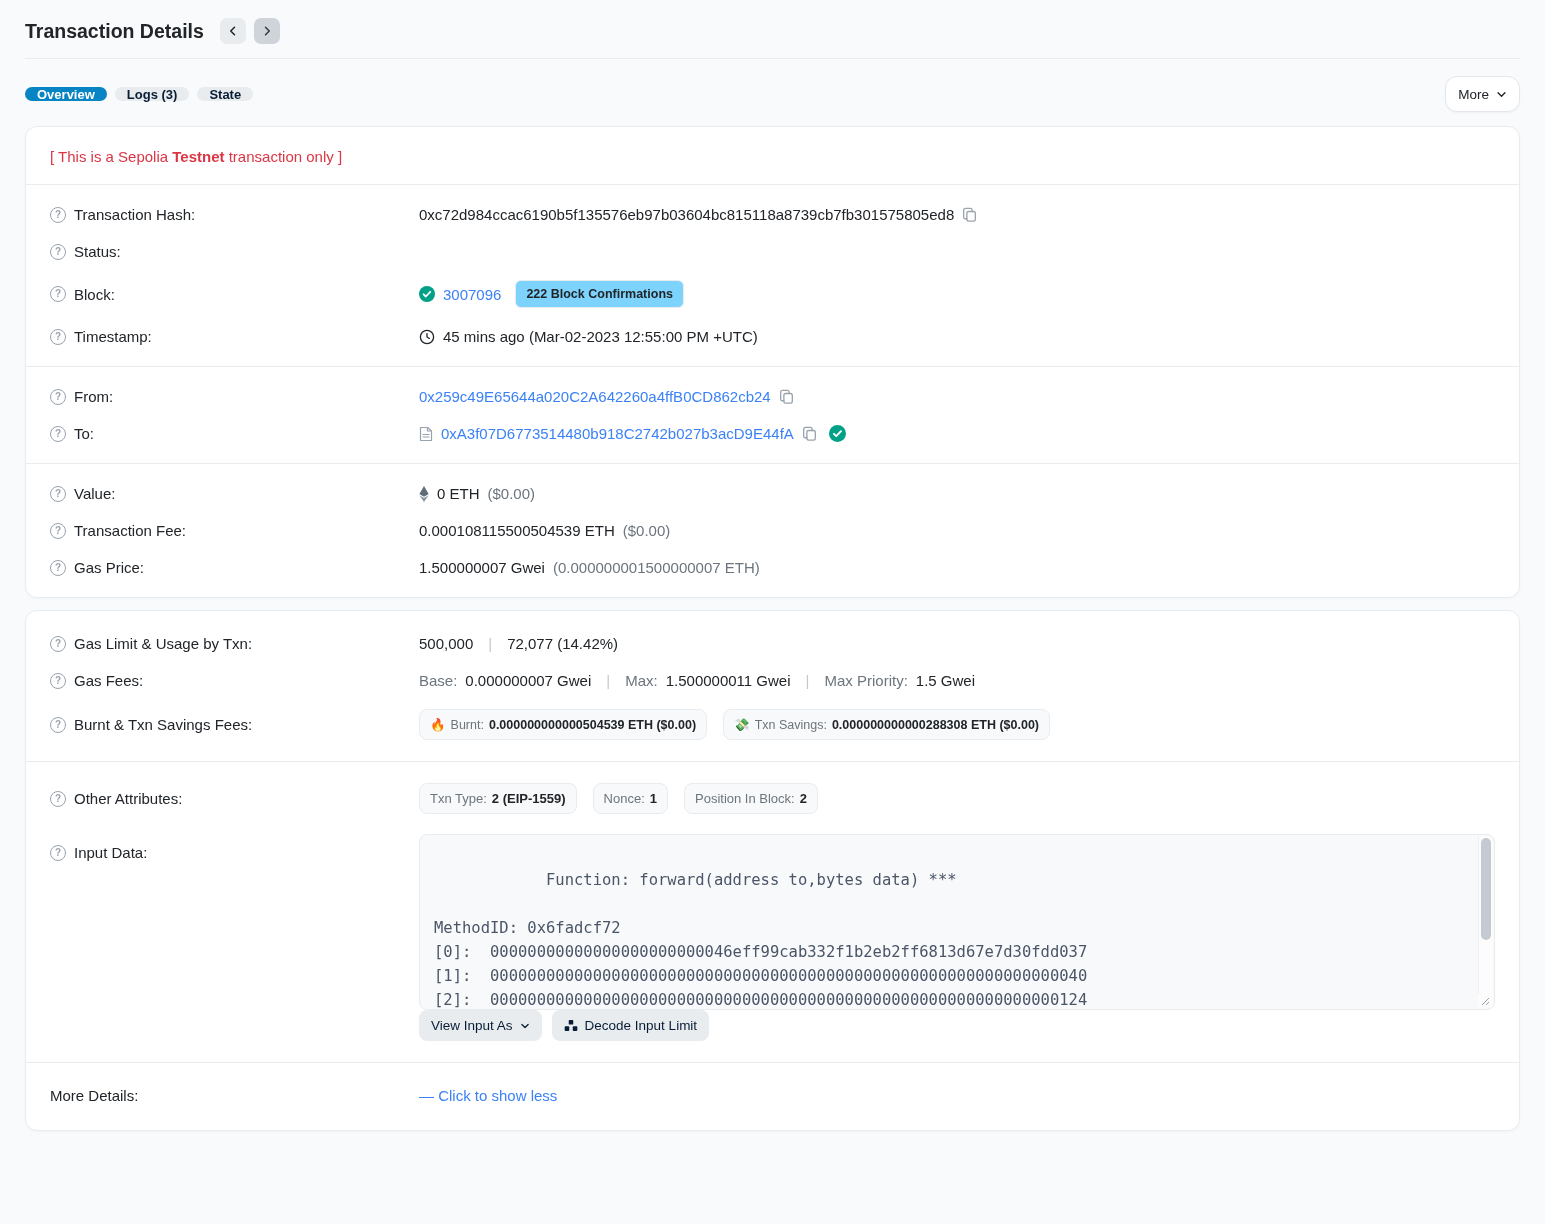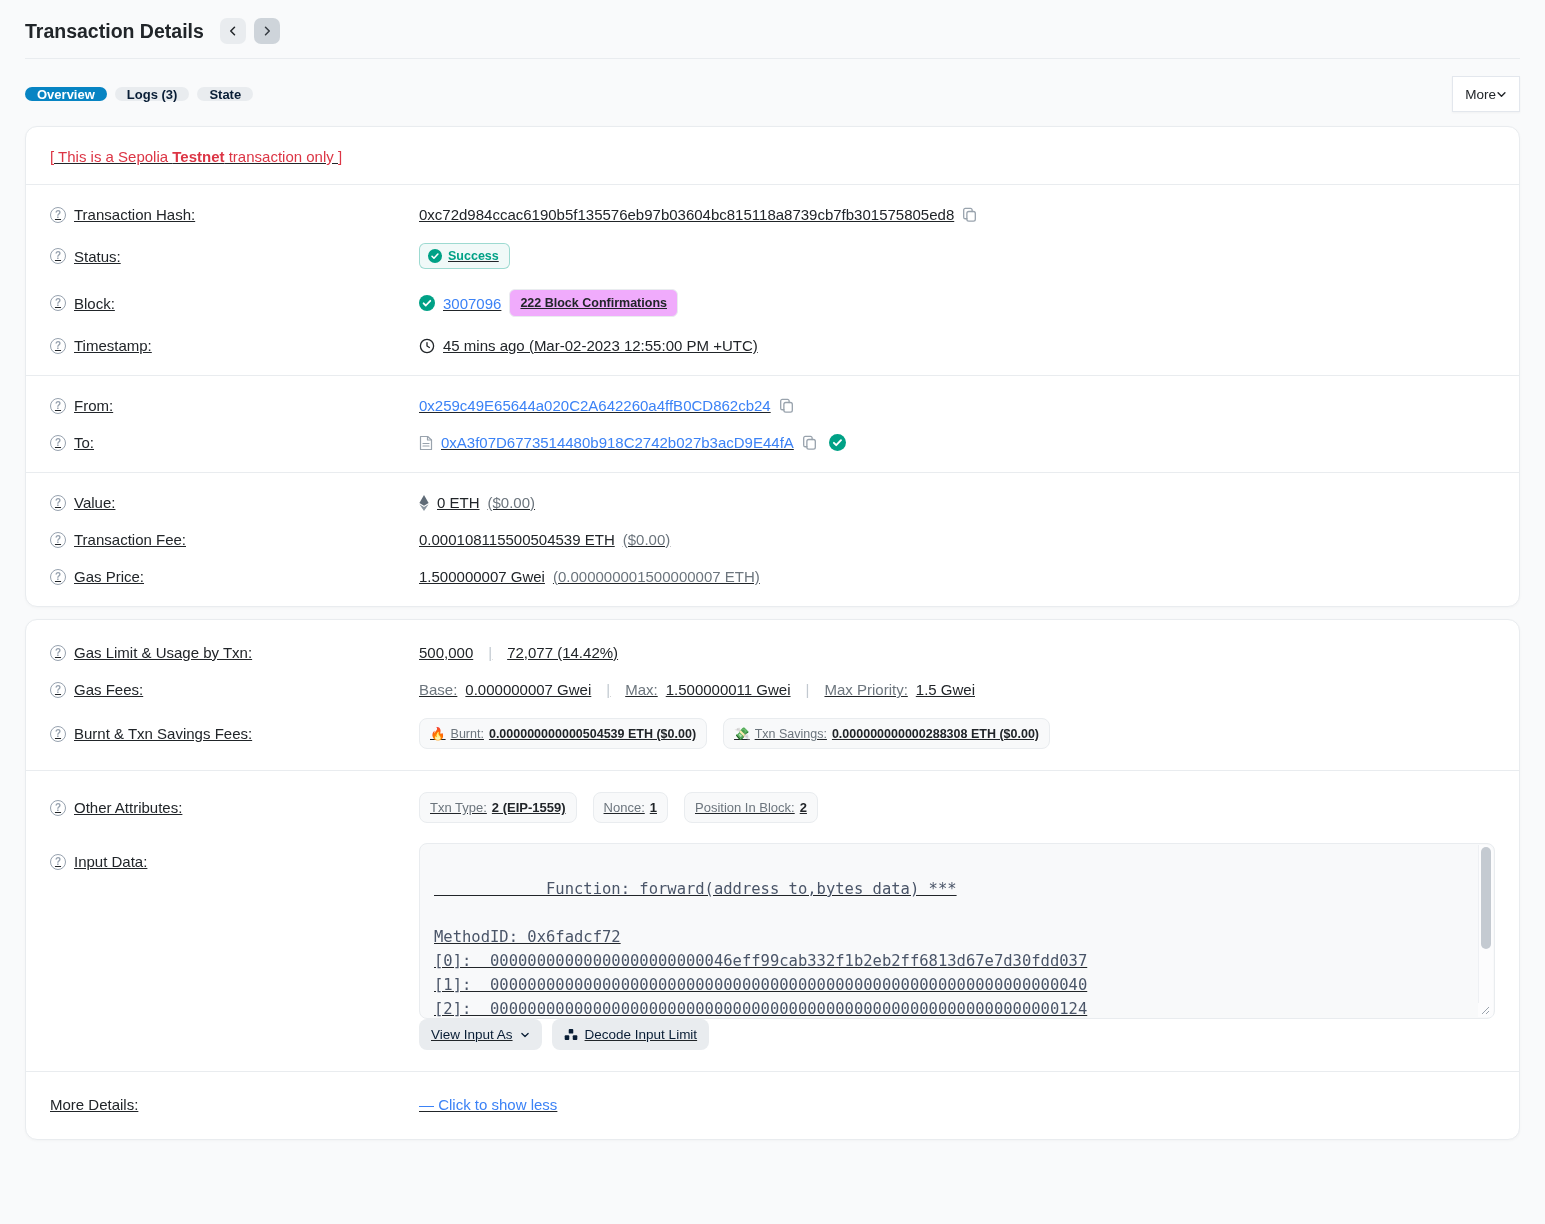--- a/index.html
+++ b/index.html
@@ -27,32 +27,32 @@
   .tabs-row { display:flex; justify-content:space-between; align-items:center; margin:17px 0 14px; }
   .tabs-left { display:flex; gap:8px; }
   .tab {
     height:14px; padding:0 12px; border:none; border-radius:8px;
     background:#e9ecef; color:#081d35; font-size:13px; font-weight:600;
     display:inline-flex; align-items:center; cursor:pointer;
     font-family:"Liberation Sans", sans-serif;
   }
   .tab.active { background:#0784c3; color:#ffffff; }
   .more-btn {
-    height:30px; padding:17px 12px; border-radius:0; background:#ffffff;
+    height:30px; padding:17px 12px; border-radius:12px; background:#ffffff;
     border:1px solid #e3e7ed; box-shadow:0 1px 2px rgba(0,0,0,.04);
-    font-size:13.5px; color:#212529; display:inline-flex; align-items:center; 
+    font-size:13.5px; color:#212529; display:inline-flex; align-items:center; gap:7px;
     cursor:pointer; font-family:"Liberation Sans", sans-serif;
   }
 
   
   .card {
     background:#ffffff; border:1px solid #e9ecef; border-radius:12px;
     box-shadow:0 1px 3px rgba(0,0,0,.03); margin-bottom:12px;
   }
-  .card-section { padding:11px 24px; border-top:1px solid #e9ecef;text-decoration:underline; }
+  .card-section { padding:11px 24px; border-top:1px solid #e9ecef; }
   .card-section:first-child { border-top:none; }
   .warning-section { padding:21px 24px 19px; }
   .warning { color:#dc3545; font-size:15px; }
   .warning b { font-weight:700; }
 
   .row { display:flex; align-items:center; padding:10px 0; min-height:22px; }
   .row.top-align { align-items:flex-start; }
   .row-label { flex:0 0 369px; display:flex; align-items:center; gap:8px; color:#212529; }
   .row-value { flex:1; display:flex; align-items:center; gap:8px; flex-wrap:wrap; }
 
@@ -69,22 +69,22 @@
   .sep { color:#c2c9d0; margin:0 7px; }
   .icon-btn { background:none; border:none; padding:0; cursor:pointer; display:inline-flex; align-items:center; }
 
   .success-badge {
     display:inline-flex; align-items:center; gap:6px;
     background:rgba(0,161,134,.06); border:1px solid rgba(0,161,134,.35);
     color:#00a186; font-size:12.5px; font-weight:600;
     padding:5px 10px 5px 8px; border-radius:6px;
   }
   .conf-badge {
-    background:#f0abfc; border:1px solid #e9ecef; border-radius:6px;
-    padding:6px 10px; font-size:12.5px; font-weight:600; color:#212529; 
+    background:#7dd3fc; border:1px solid #e9ecef; border-radius:6px;
+    padding:6px 10px; font-size:12.5px; font-weight:600; color:#212529; margin-left:6px;
   }
   .attr-badge {
     background:#f8f9fa; border:1px solid #e9ecef; border-radius:8px;
     padding:7px 10px; font-size:13px; color:#6c757d; display:inline-flex; gap:5px; align-items:center;
     margin-right:8px;
   }
   .attr-badge b { color:#212529; font-weight:700; }
 
   
   .input-wrap { flex:1; }
@@ -171,31 +171,20 @@
                 </svg>
             </span>
           </button>
         </div>
       </div>
 
       <div class="row">
         <div class="row-label">
           <span class="q-icon">?</span>
           <span>Status:</span>
-        </div>
-        <div class="row-value">
-          <span class="success-badge">
-            <span>
-              <svg width="14" height="14" viewBox="0 0 16 16">
-                  <circle cx="8" cy="8" r="8" fill="#00a186"></circle>
-                  <path d="M4.6 8.3l2.2 2.2 4.5-4.7" stroke="#fff" stroke-width="1.8" fill="none" stroke-linecap="round" stroke-linejoin="round"></path>
-                </svg>
-            </span>
-            <span>Success</span>
-          </span>
         </div>
       </div>
 
       <div class="row">
         <div class="row-label">
           <span class="q-icon">?</span>
           <span>Block:</span>
         </div>
         <div class="row-value">
           <span>

